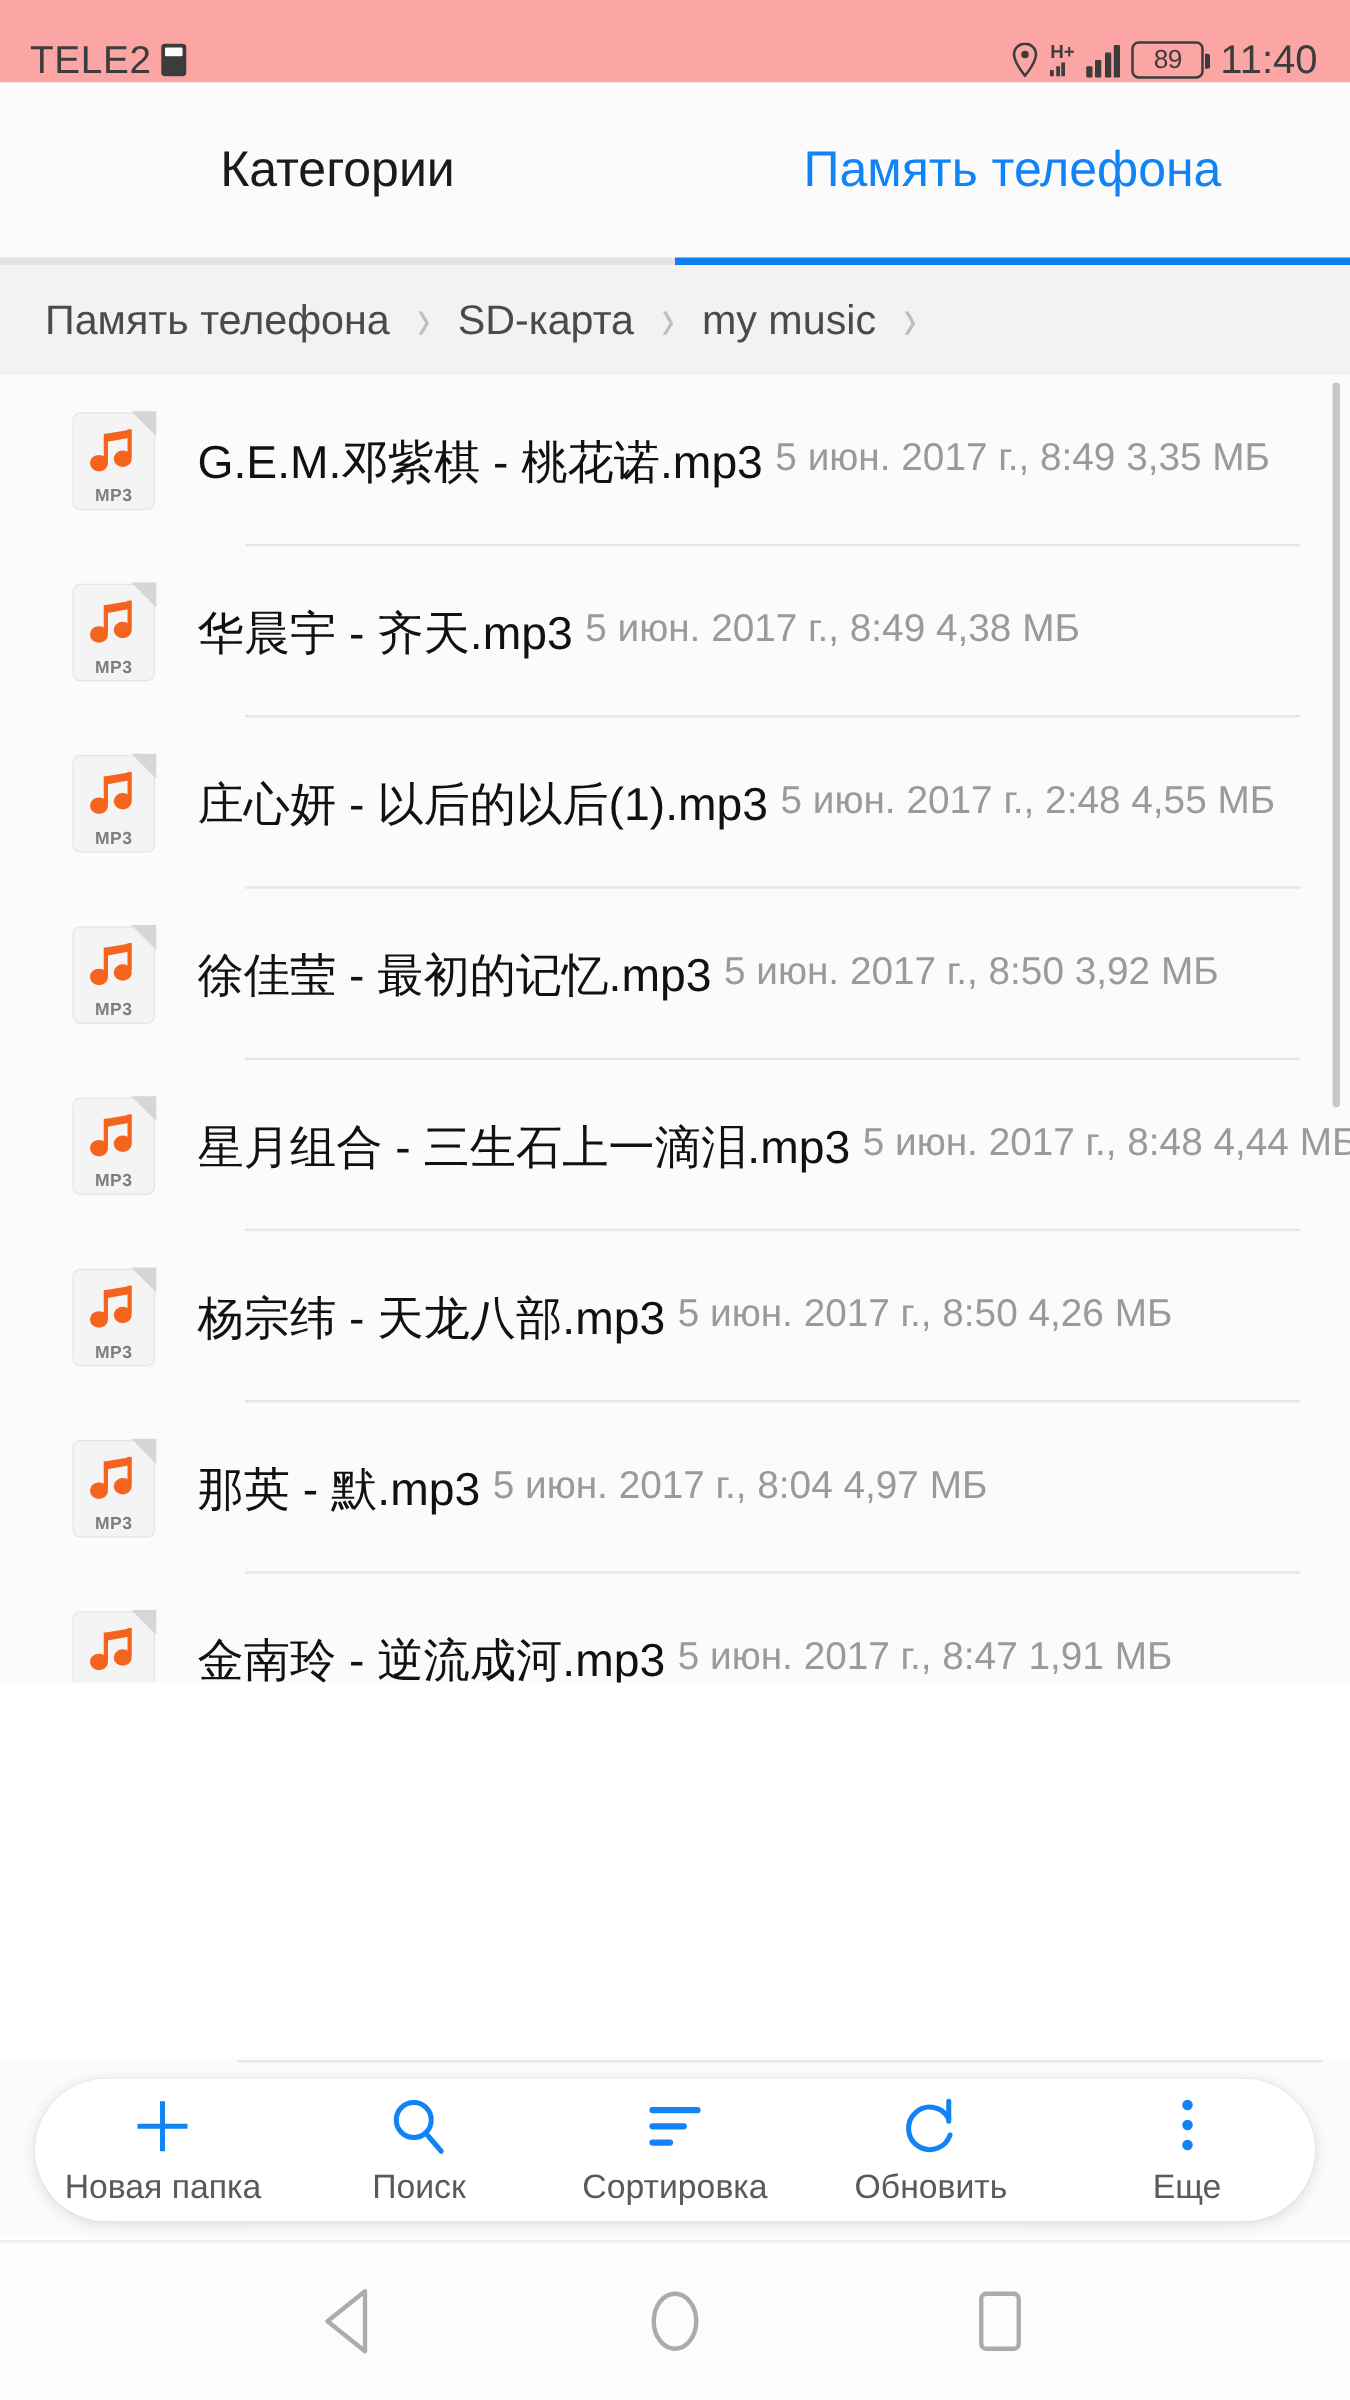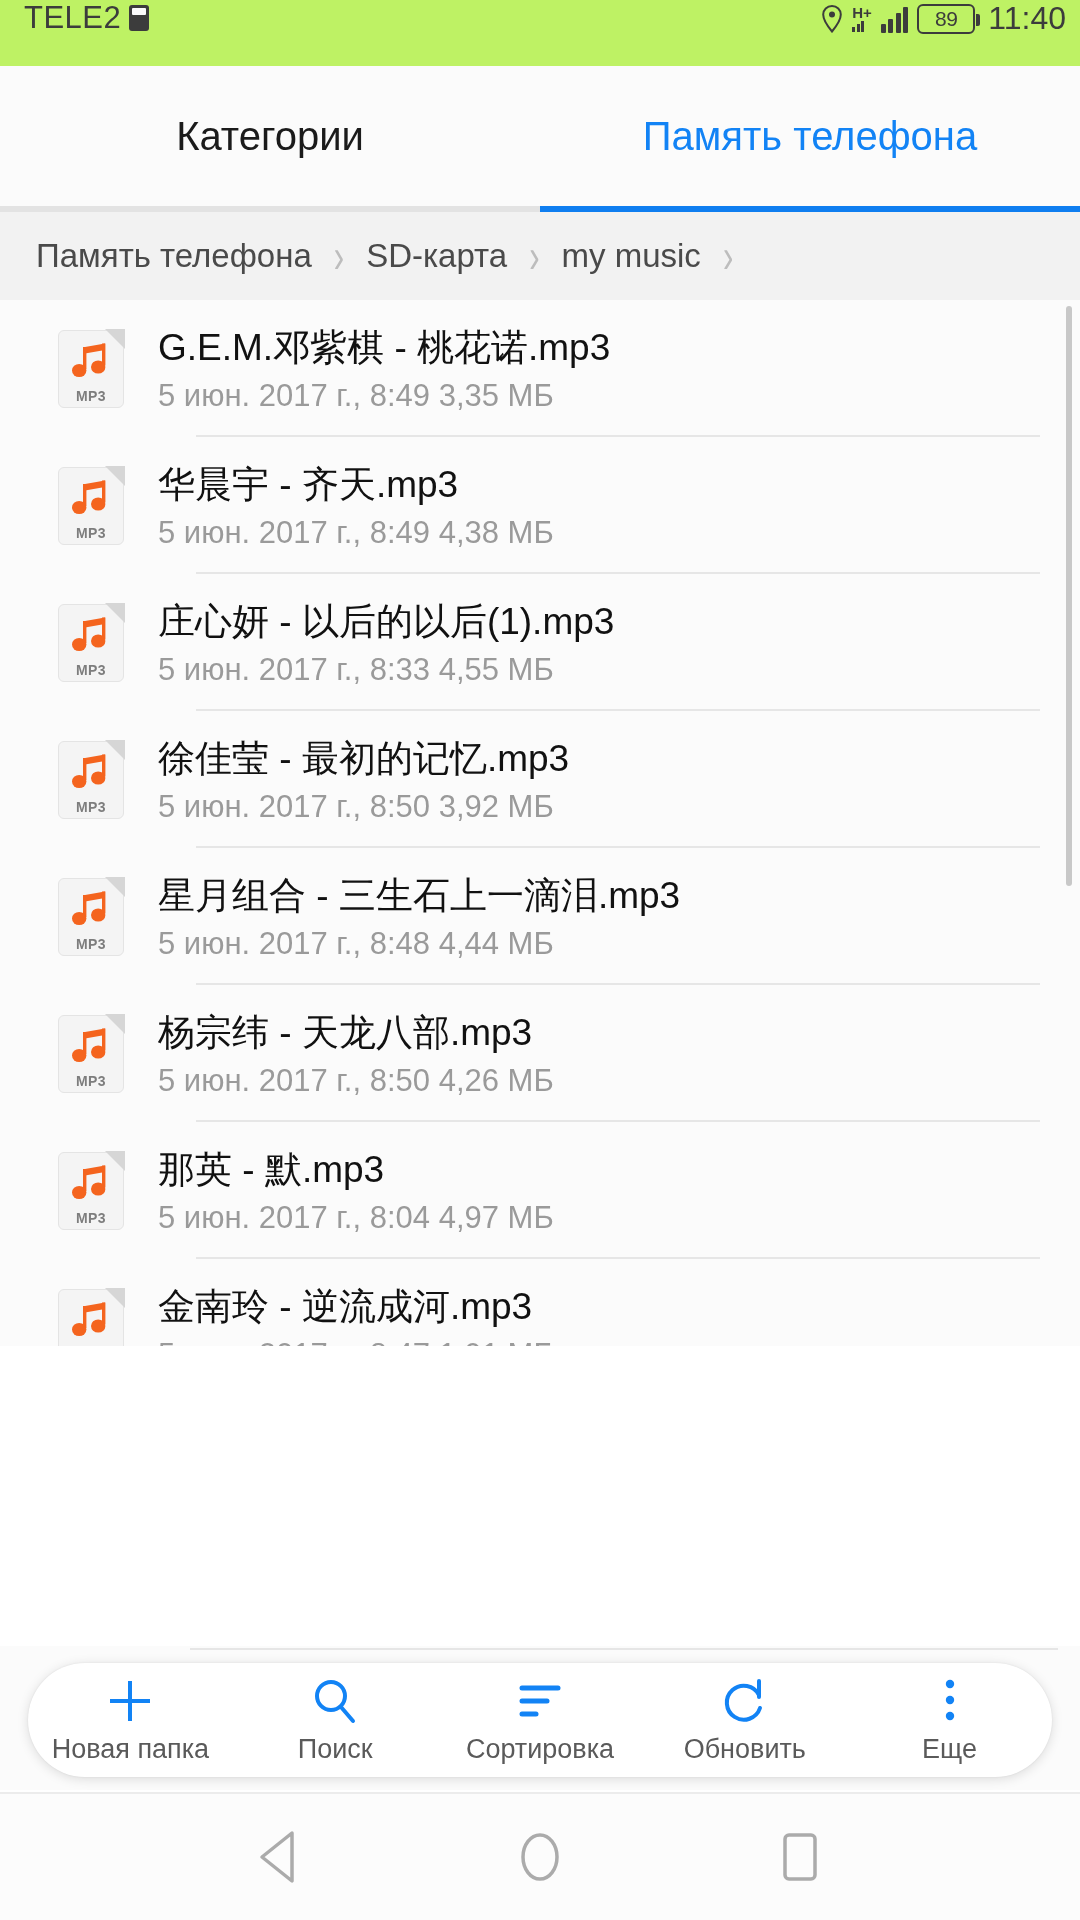--- a/index.html
+++ b/index.html
@@ -12,25 +12,25 @@
     height: 1920px;
     font-family: "Liberation Sans", "DejaVu Sans", sans-serif;
     overflow: hidden;
     position: relative;
     -webkit-font-smoothing: antialiased;
   }
 
   
   .statusbar {
     height: 66px;
-    background: #bef264;
-    display: flex;
-    align-items: flex-start;
+    background: #fca5a5;
+    display: flex;
+    align-items: flex-end;
     justify-content: space-between;
-    padding: 0 14px 0 24px;
+    padding: 0 26px 0 24px;
     box-sizing: border-box;
   }
   .sb-left {
     display: flex;
     align-items: center;
     gap: 8px;
   }
   .sb-carrier {
     font-size: 31px;
     color: #3c3c3c;
@@ -202,21 +202,21 @@
     text-align: center;
     font-size: 14px;
     font-weight: bold;
     color: #7d7d7d;
     letter-spacing: 0.4px;
     margin-top: 23px;
   }
 
   .row-texts {
     display: flex;
-    flex-direction: column;
+    flex-direction: row;
     justify-content: flex-start;
     gap: 10px;
     padding-top: 2px;
   }
   .fname {
     font-size: 37px;
     color: #111111;
     line-height: 42px;
     white-space: nowrap;
   }
@@ -398,21 +398,21 @@
         <path d="M14 4 L34 0.5 L34 7 L14 10.5 Z" fill="#f4641e"></path>
         <rect x="12" y="4" width="3.4" height="22" fill="#f4641e"></rect>
         <rect x="31" y="0.5" width="3.4" height="22" fill="#f4641e"></rect>
         <ellipse cx="8.2" cy="27.5" rx="7.2" ry="6.6" fill="#f4641e"></ellipse>
         <ellipse cx="27.2" cy="24" rx="7.2" ry="6.6" fill="#f4641e"></ellipse>
       </svg>
       <div class="lbl">MP3</div>
     </div>
     <div class="row-texts">
       <div class="fname">庄心妍 - 以后的以后(1).mp3</div>
-      <div class="fmeta">5 июн. 2017 г., 8:33 4,55 МБ</div>
+      <div class="fmeta">5 июн. 2017 г., 2:48 4,55 МБ</div>
     </div>
   </div>
 
   <div class="row">
     <div class="mp3icon">
       <div class="sheet"></div>
         <div class="fold"></div>
       <svg class="note" viewBox="0 0 40 38">
         <path d="M14 4 L34 0.5 L34 7 L14 10.5 Z" fill="#f4641e"></path>
         <rect x="12" y="4" width="3.4" height="22" fill="#f4641e"></rect>

